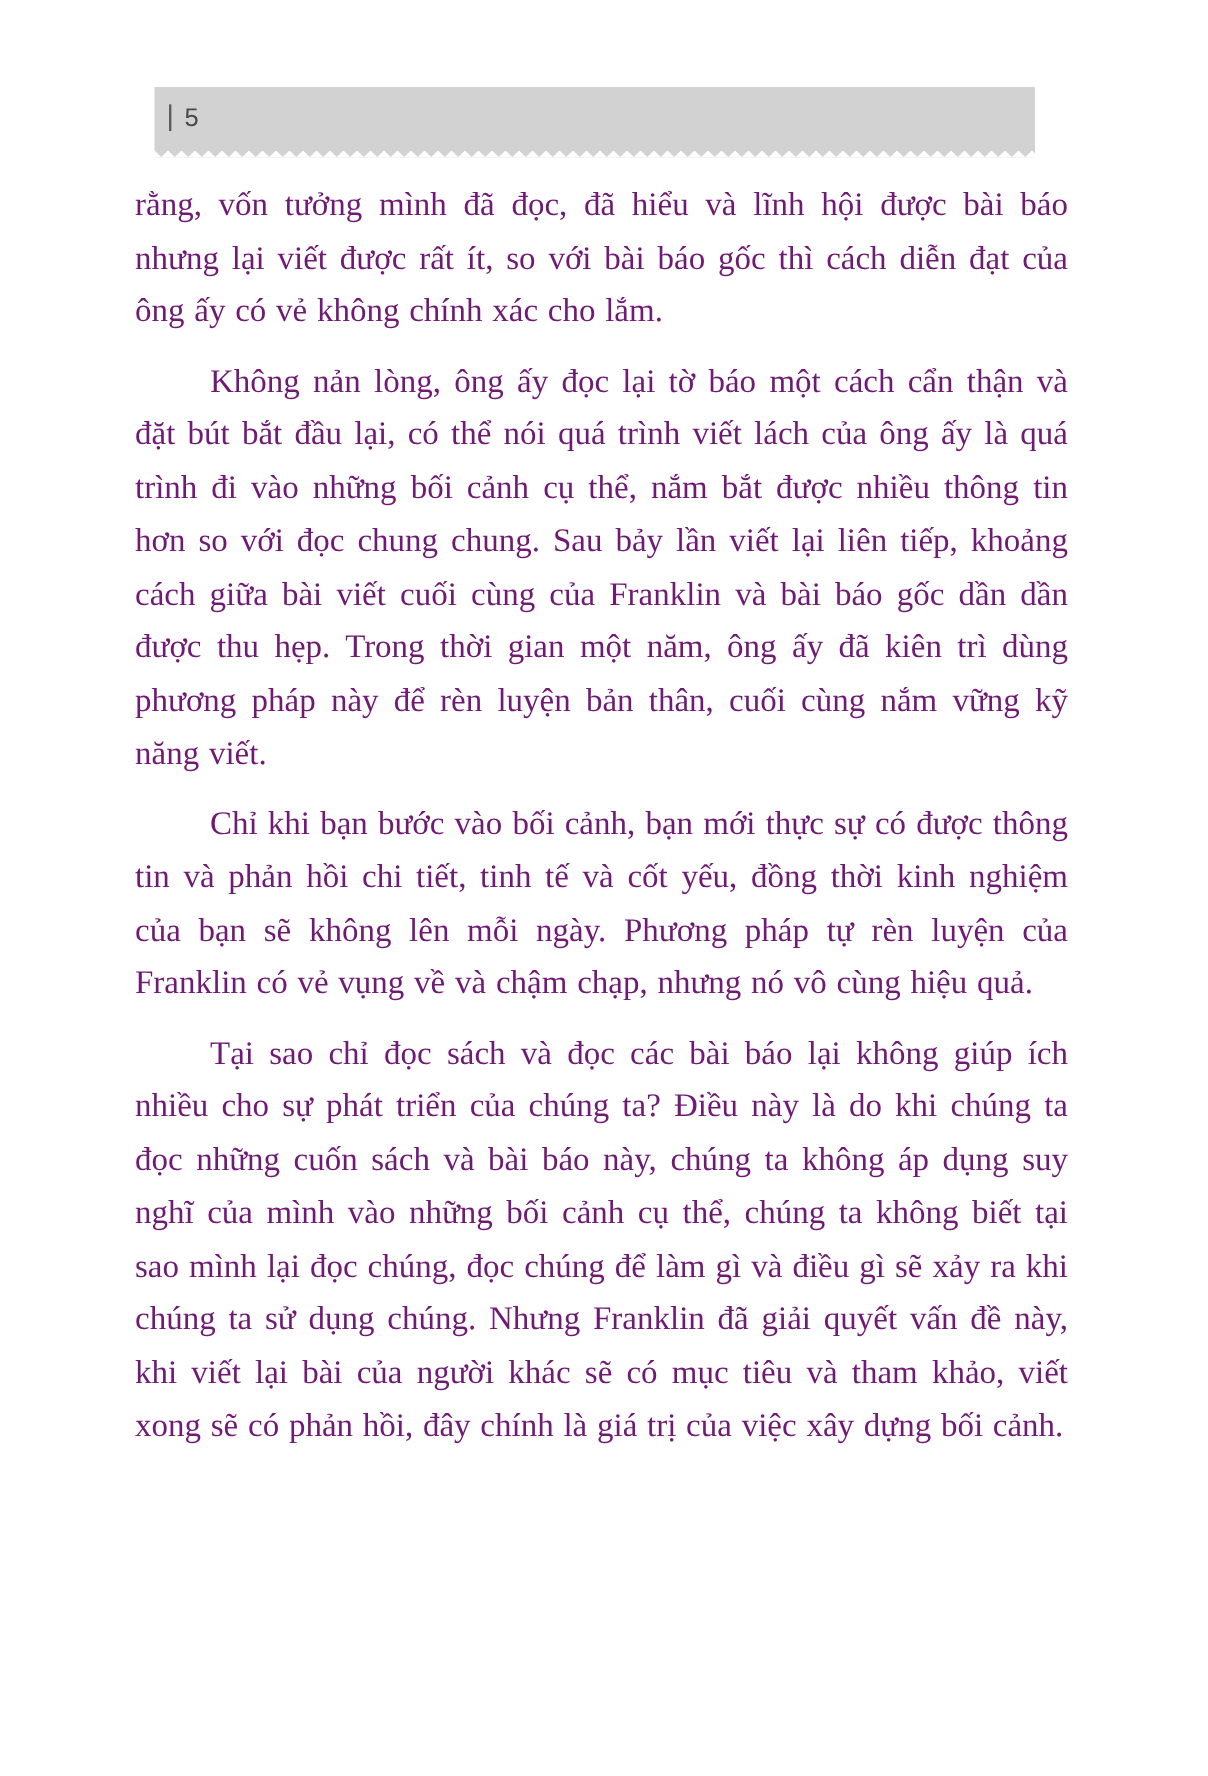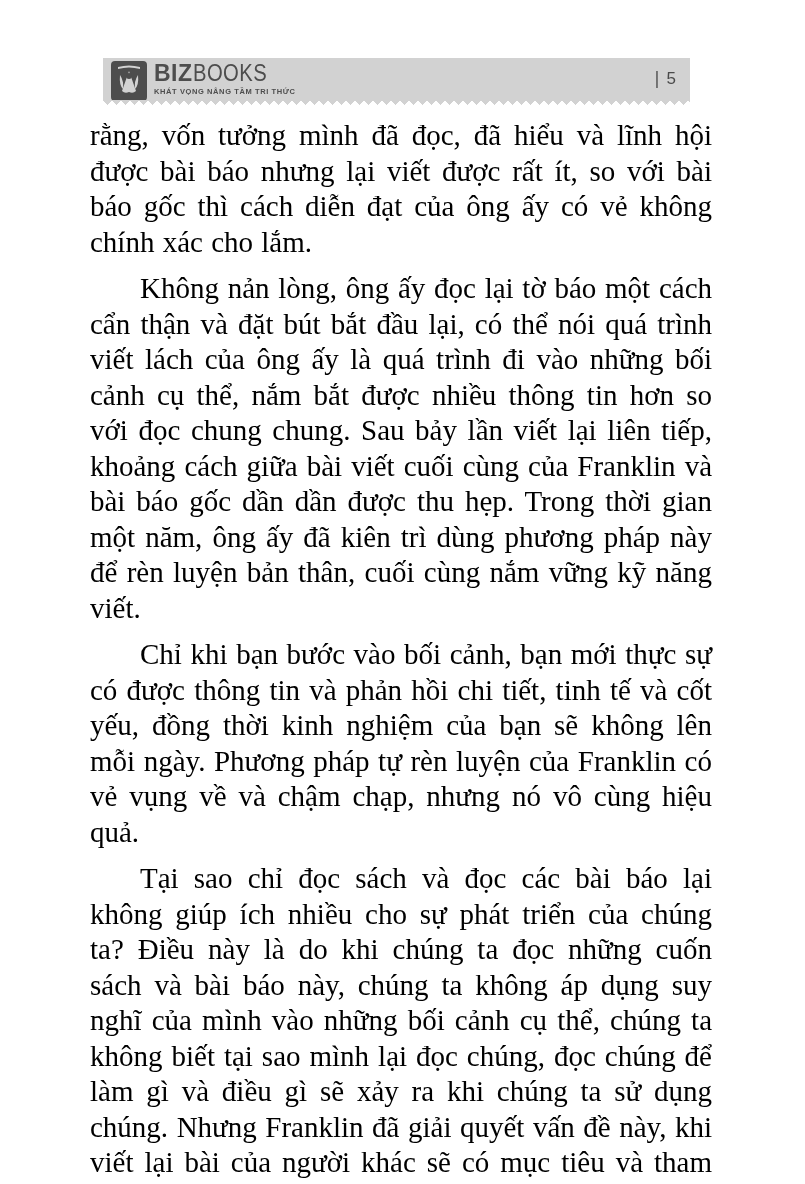--- a/index.html
+++ b/index.html
@@ -78,49 +78,35 @@
     top: -1px;
   }
 
   
   .content {
     position: absolute;
     left: 90px; top: 118px;
     width: 622px;
   }
   .para {
-    font-size: 29px;
+    font-size: 22px;
     line-height: 35.5px;
-    color: #000000;
+    color: #701a75;
     text-align: justify;
     margin-bottom: 11px;
     word-spacing: 1px;
   }
   .para.indent { text-indent: 50px; }
 </style>
 </head>
 <body>
 
 <div class="page">
 
   <header class="header-bar">
-    <div class="logo">
-      <svg class="logo-icon-box" viewBox="0 0 36 40" xmlns="http://www.w3.org/2000/svg" aria-hidden="true">
-        <rect x="0" y="0" width="36" height="40" rx="4" fill="#4d4d4d"></rect>
-        <path d="M7 6 Q18 3 29 6 L29 8 Q18 5 7 8 Z" fill="#d2d2d2"></path>
-        <path d="M18 10 L11 30 Q14 33 18 31 Q22 33 25 30 Z" fill="#d2d2d2"></path>
-        <path d="M9 14 Q13 20 12 28 Q8 24 9 14 Z" fill="#d2d2d2"></path>
-        <path d="M27 14 Q23 20 24 28 Q28 24 27 14 Z" fill="#d2d2d2"></path>
-        <circle cx="18" cy="15" r="3" fill="#4d4d4d"></circle>
-      </svg>
-      <div class="logo-text">
-        <div class="brand"><span class="brand-bold">BIZ</span><span class="brand-light">BOOKS</span></div>
-        <div class="tagline">KHÁT VỌNG NÂNG TẦM TRI THỨC</div>
-      </div>
-    </div>
     <div class="pagenum">
       <span class="sep">|</span>
       <span>5</span>
     </div>
   </header>
   <div class="perforation"></div>
 
   <main class="content">
     <p class="para">rằng, vốn tưởng mình đã đọc, đã hiểu và lĩnh hội được bài báo nhưng lại viết được rất ít, so với bài báo gốc thì cách diễn đạt của ông ấy có vẻ không chính xác cho lắm.</p>
     <p class="para indent">Không nản lòng, ông ấy đọc lại tờ báo một cách cẩn thận và đặt bút bắt đầu lại, có thể nói quá trình viết lách của ông ấy là quá trình đi vào những bối cảnh cụ thể, nắm bắt được nhiều thông tin hơn so với đọc chung chung. Sau bảy lần viết lại liên tiếp, khoảng cách giữa bài viết cuối cùng của Franklin và bài báo gốc dần dần được thu hẹp. Trong thời gian một năm, ông ấy đã kiên trì dùng phương pháp này để rèn luyện bản thân, cuối cùng nắm vững kỹ năng viết.</p>

